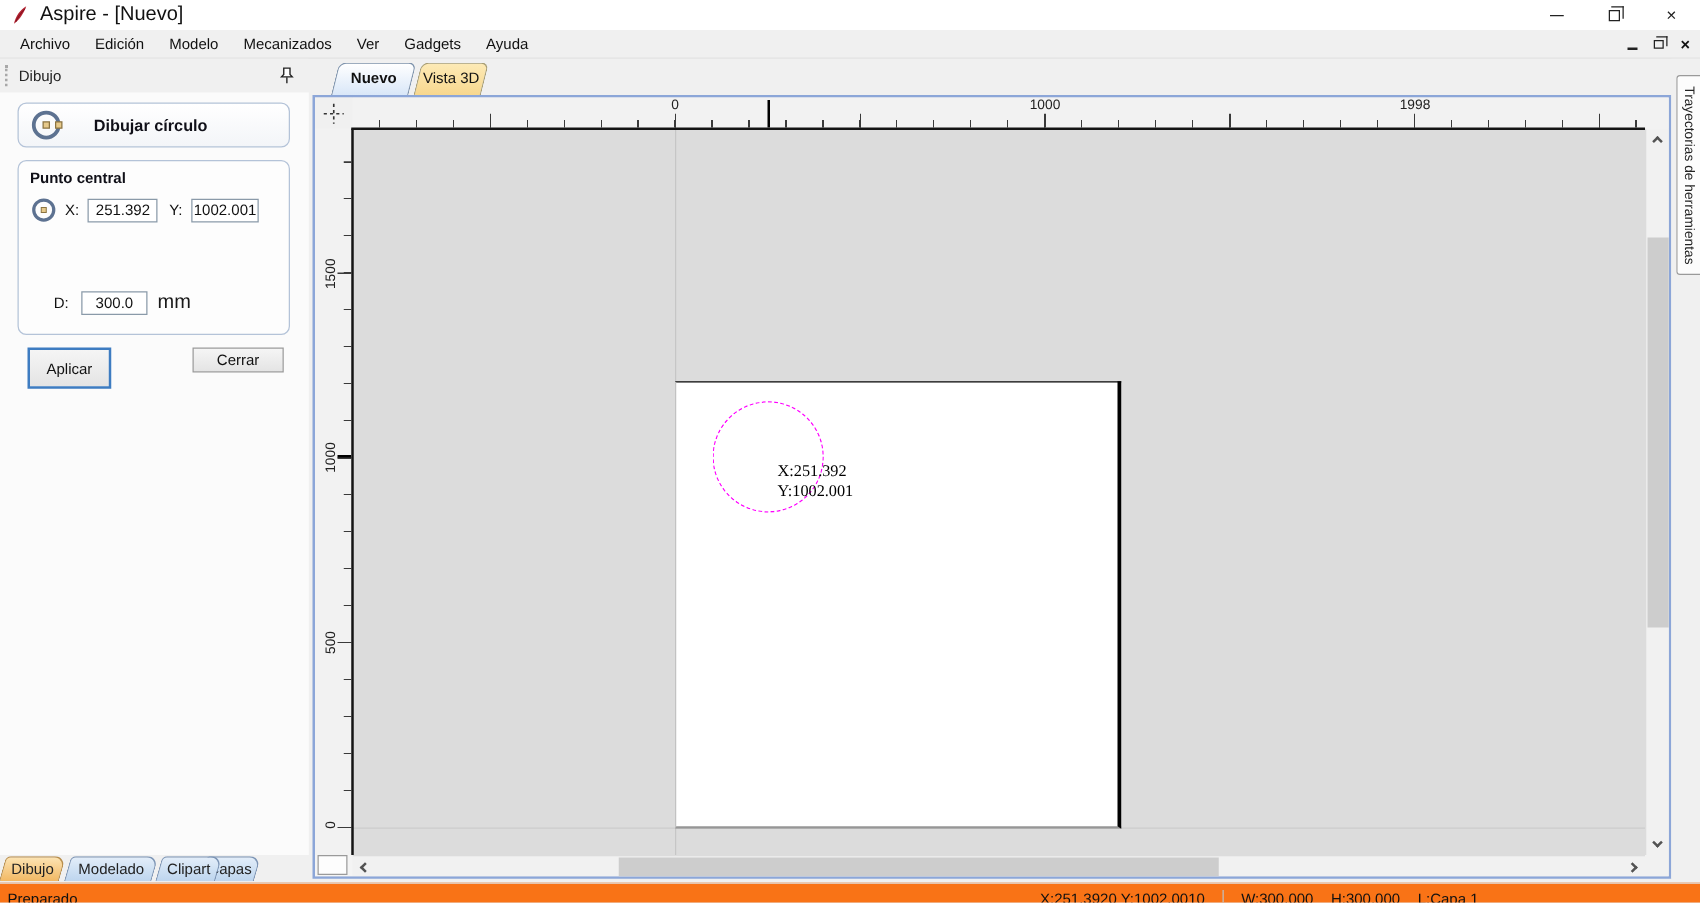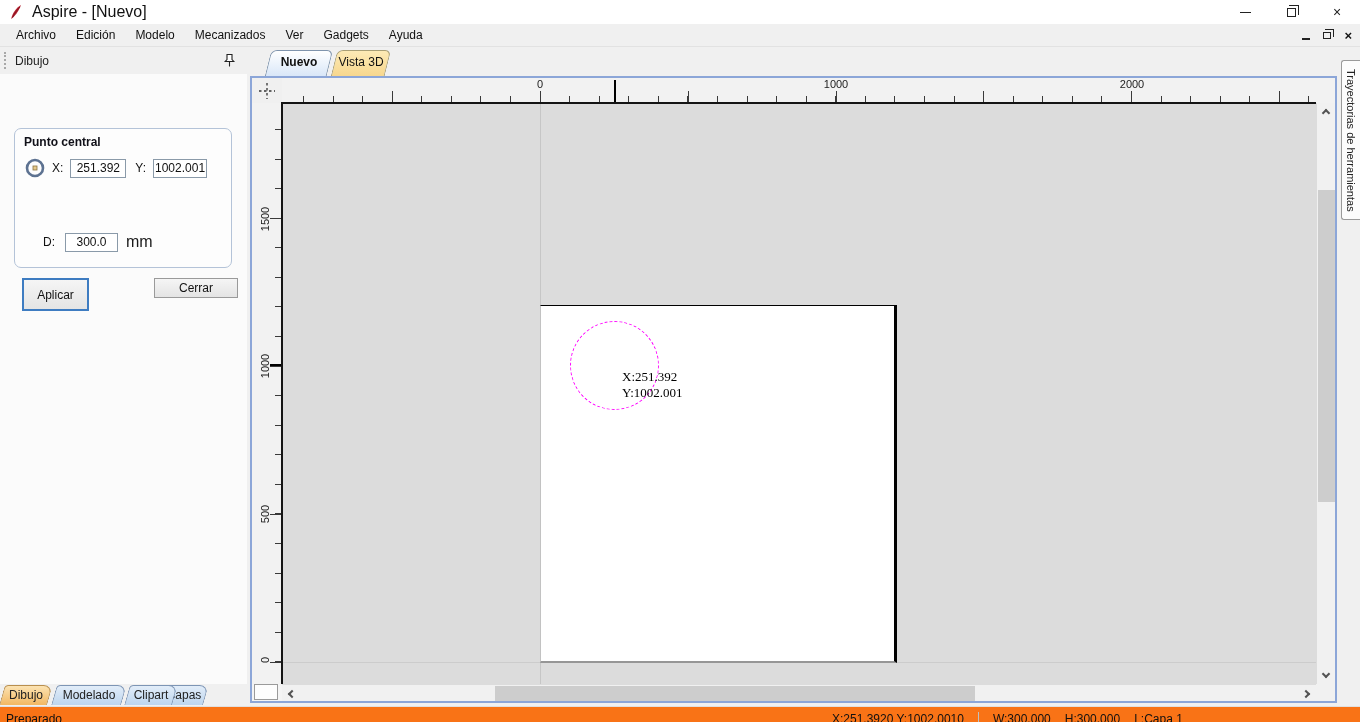--- a/index.html
+++ b/index.html
@@ -44,21 +44,21 @@
   .row-radio{position:absolute;left:6px;top:62px;width:206px;height:30px;display:flex;align-items:center;}
   .radio{width:12px;height:12px;border:1px solid #4c4c4c;border-radius:50%;background:#fff;display:inline-block;flex:none;}
   .radio.sel::after{content:"";display:block;width:6px;height:6px;margin:2px;border-radius:50%;background:#101010;}
   .radio-lbl{font-size:12px;font-weight:bold;margin-left:5px;color:#101018;}
   .row-d{position:absolute;left:28px;top:102px;width:190px;height:22px;display:flex;align-items:center;}
   .f-d{width:53px;margin-left:10px;}
   .unit{font-size:16px;margin-left:8px;}
   .btn-row{position:absolute;left:0px;top:204px;width:218px;}
   .btn{position:absolute;font-family:"Liberation Sans",sans-serif;font-size:12px;color:#111;background:linear-gradient(#f5f5f5,#e4e4e4);}
   .btn-apply{left:22px;top:0;width:67px;height:33px;border:2px solid #3e7cc1;}
-  .btn-close{left:154px;top:0;width:84px;height:20px;border:1px solid #9a9a9a;}
+  .btn-close{left:154px;top:0;width:73px;height:20px;border:1px solid #9a9a9a;}
 
   
   .left-tabs{position:absolute;left:0;top:684px;width:247px;height:22px;background:#f0f0f0;}
   .ltab{position:absolute;top:1px;height:20px;}
   .ltab .bg{position:absolute;inset:0;border:1px solid #7d95b5;border-bottom:none;border-radius:4px 9px 0 0;background:linear-gradient(#e2edf9,#bdd5ee);transform:skewX(-16deg);}
   .ltab.active .bg{border-color:#b98f4e;background:linear-gradient(#fce3b2,#f2b863);}
   .ltab .lb{position:relative;display:block;text-align:center;font-size:12px;line-height:20px;color:#222;}
   .ltab-1{left:2px;width:48px;z-index:4;}
   .ltab-2{left:54px;width:70px;z-index:3;}
   .ltab-3{left:127px;width:48px;z-index:2;}
@@ -162,20 +162,28 @@
 <div class="panel-header">
   <span class="grip"></span>
   <span class="panel-title">Dibujo</span>
   <svg class="pin-btn" viewBox="0 0 15 15">
     <path d="M5 1.5 h5 v5 l1.8 2 H3.2 L5 6.5 z" fill="#fff" stroke="#222" stroke-width="1.1"></path>
     <line x1="7.5" y1="8.8" x2="7.5" y2="13.5" stroke="#222" stroke-width="1.1"></line>
   </svg>
 </div>
 
 <div class="panel-body">
+  <div class="tool-card">
+    <svg class="t-icon" width="30" height="30" viewBox="0 0 30 30">
+      <circle cx="14" cy="15" r="10" fill="none" stroke="#5d7291" stroke-width="3"></circle>
+      <rect x="11.5" y="12.5" width="5" height="5" fill="#e6c98a" stroke="#8a7340" stroke-width="1"></rect>
+      <rect x="21.5" y="12.5" width="5" height="5" fill="#e6c98a" stroke="#8a7340" stroke-width="1"></rect>
+    </svg>
+    <span class="t-label">Dibujar círculo</span>
+  </div>
 
   <div class="group-box">
     <span class="group-title">Punto central</span>
     <div class="row-xy">
       <svg width="22" height="22" viewBox="0 0 22 22">
         <circle cx="11" cy="11" r="8" fill="none" stroke="#5d7291" stroke-width="2.6"></circle>
         <rect x="9" y="9" width="4" height="4" fill="#e6c98a" stroke="#8a7340" stroke-width="0.8"></rect>
       </svg>
       <span class="lbl" style="margin-left:6px;">X:</span>
       <input class="field f-x" value="251.392" style="">
@@ -231,21 +239,21 @@
       <line x1="9" y1="1" x2="9" y2="17" stroke="#333" stroke-width="1.3" stroke-dasharray="2.5 2.5"></line>
       <line x1="1" y1="9" x2="17" y2="9" stroke="#333" stroke-width="1.3" stroke-dasharray="2.5 2.5"></line>
     </svg>
   </div>
 
   <div class="h-ruler">
     <div class="hticks"></div>
     <div class="hticks5"></div>
     <span class="hlbl" style="left:258px;">0</span>
     <span class="hlbl" style="left:554px;">1000</span>
-    <span class="hlbl" style="left:850px;">2000</span>
+    <span class="hlbl" style="left:850px;">1998</span>
     <span class="hmark"></span>
   </div>
 
   <div class="v-ruler">
     <div class="vticks"></div>
     <div class="vticks5"></div>
     <span class="vlbl" style="top:116px;">1500</span>
     <span class="vlbl" style="top:263px;">1000</span>
     <span class="vlbl" style="top:411px;">500</span>
     <span class="vlbl" style="top:557px;">0</span>

